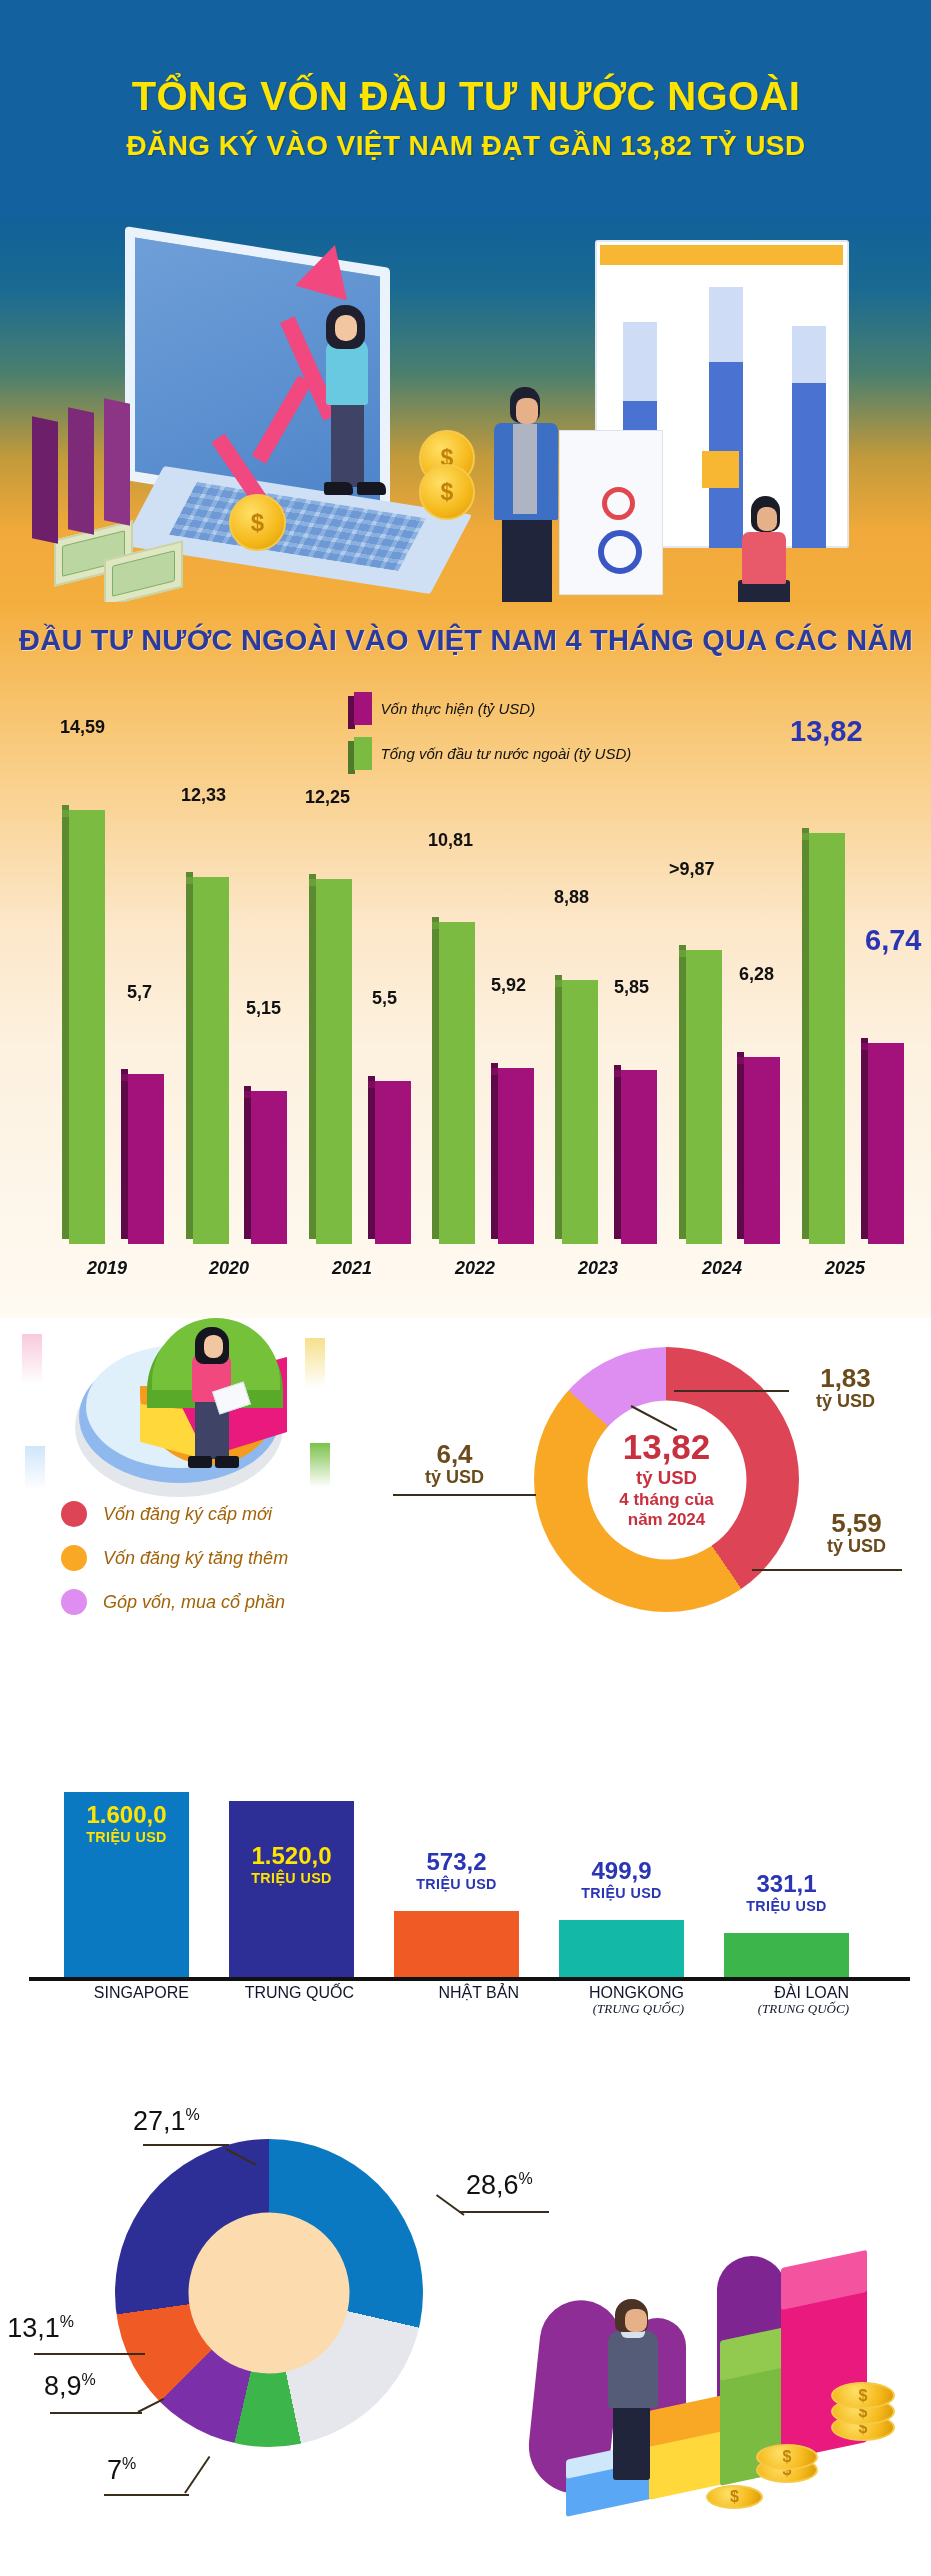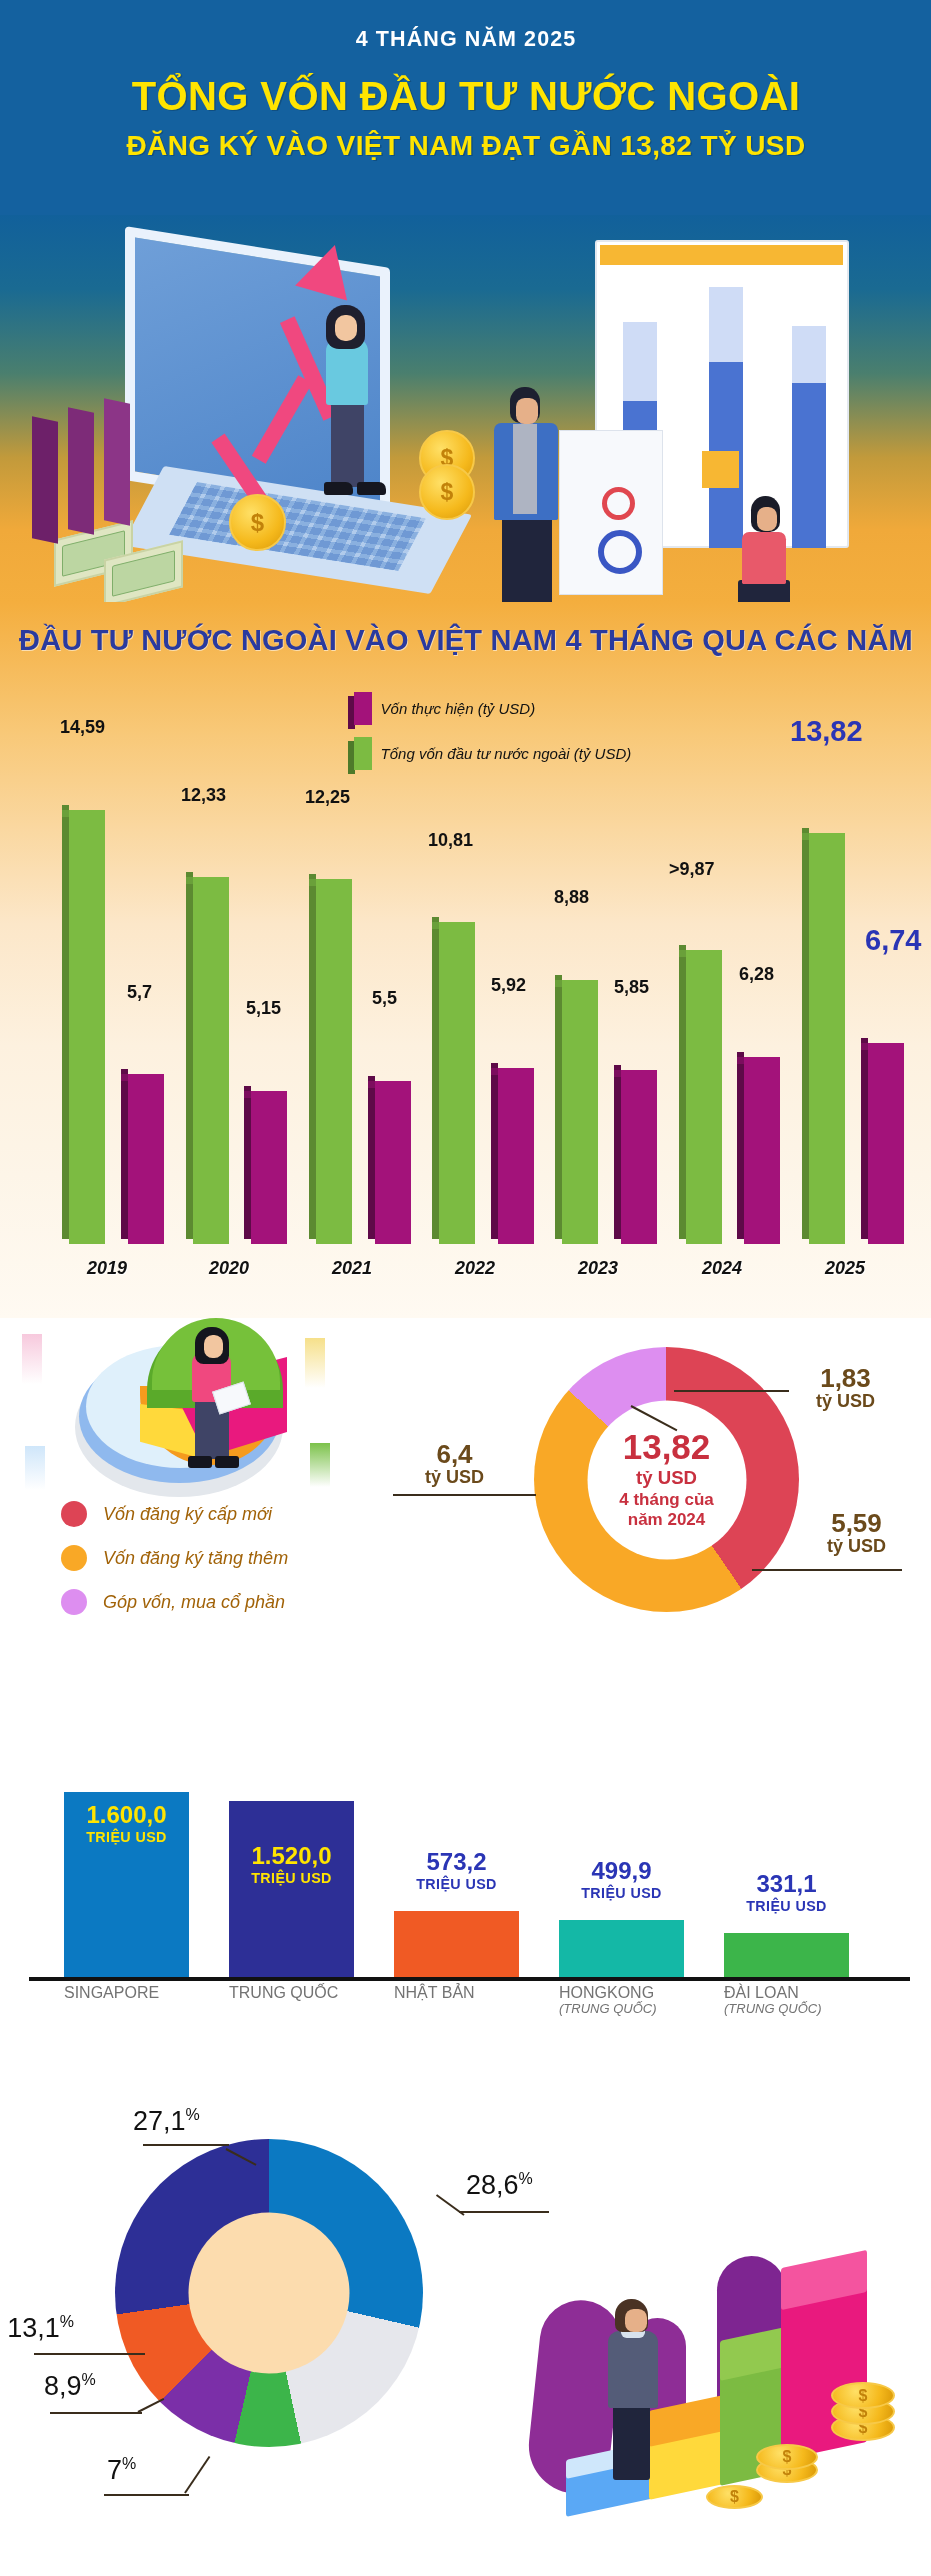--- a/index.html
+++ b/index.html
@@ -167,23 +167,23 @@
     color:#111; font-size:26.5px; font-weight:700; letter-spacing:0.2px;
   }
   .cbar { position:absolute; bottom:85px; }
   .cbar-val {
     position:absolute; width:100%; text-align:center; font-weight:700; line-height:1.12;
   }
   .cbar-val .n { font-size:24px; display:block; }
   .cbar-val .u { font-size:14.3px; display:block; letter-spacing:0.4px; }
   .axis3 { position:absolute; left:29px; bottom:82px; width:881px; height:3.6px; background:#111; }
   .cname {
-    position:absolute; text-align:left; font-size:16px; color:#737373; line-height:1.15;
-  }
-  .cname small { font-size:13px; font-style:italic; display:block; }
+    position:absolute; text-align:right; font-size:16px; color:#0f172a; line-height:1.15;
+  }
+  .cname small { font-size:13px; font-style:italic; display:block;font-family:Liberation Serif, serif; }
 
   
   .sec4 { position:absolute; left:0; top:2064px; width:932px; height:512px; background:#fff; }
   .pie { position:absolute; left:115px; top:75px; width:308px; height:308px; border-radius:50%; }
   .pie-hole {
     position:absolute; left:50%; top:50%; transform:translate(-50%,-50%);
     width:161px; height:161px; border-radius:50%; background:#fcdcae;
   }
   .plabel { position:absolute; font-size:27px; color:#111; white-space:nowrap; }
   .plabel sup { font-size:16px; }
@@ -234,21 +234,20 @@
   <div class="ill man-jacket"></div>
   <div class="ill man-shirt"></div>
   <div class="ill man-head"></div>
   <div class="ill man-face"></div>
 
   <div class="ill woman-skirt"></div>
   <div class="ill woman-top"></div>
   <div class="ill woman-head"></div>
   <div class="ill woman-face"></div>
 
-  <div class="hero-kicker">4 THÁNG NĂM 2025</div>
   <div class="hero-title">TỔNG VỐN ĐẦU TƯ NƯỚC NGOÀI</div>
   <div class="hero-sub">ĐĂNG KÝ VÀO VIỆT NAM ĐẠT GẦN 13,82  TỶ USD</div>
 </div>
 
 <div class="sec1">
   <div class="sec1-title">ĐẦU TƯ NƯỚC NGOÀI VÀO VIỆT NAM 4 THÁNG QUA CÁC NĂM</div>
 
   <div class="legend-box">
     <div class="legend-row">
       <span class="legend-swatch">

